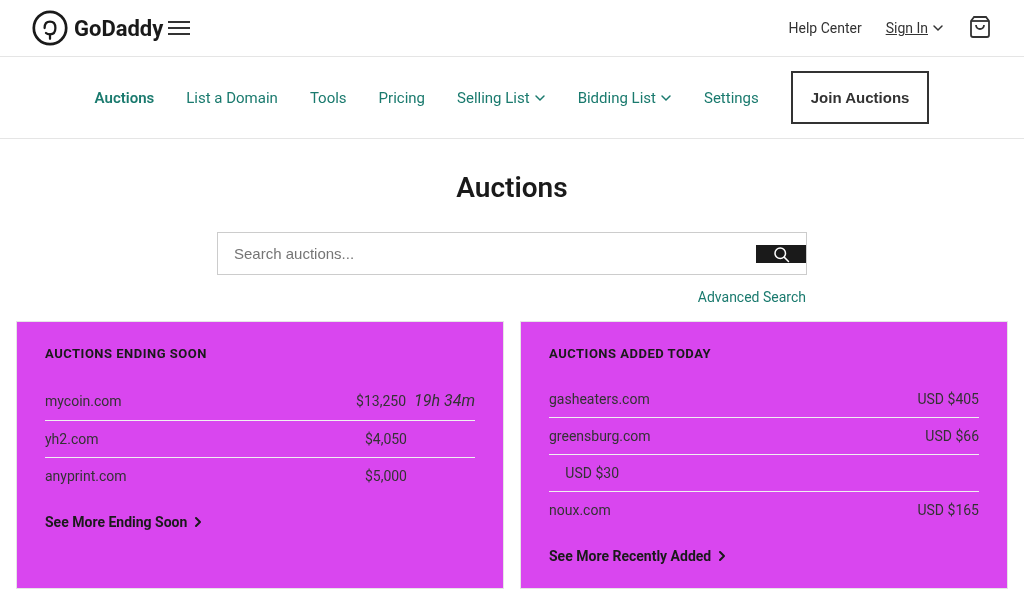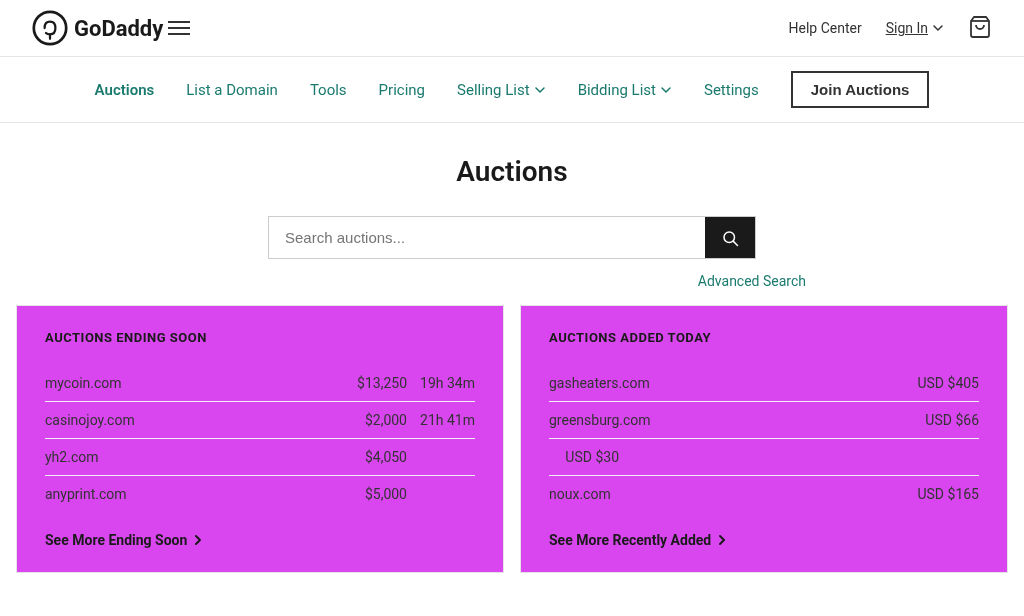--- a/index.html
+++ b/index.html
@@ -85,21 +85,21 @@
       cursor: pointer;
       display: flex;
       align-items: center;
       gap: 4px;
     }
     .nav-item.active {
       font-weight: 600;
     }
     .join-btn {
       border: 2px solid #333;
-      padding: 8px 18px;
+      padding: 16px 18px;
       font-size: 15px;
       font-weight: 600;
       cursor: pointer;
       background: #fff;
       color: #333;
     }
 
     
     .page-title-area {
       text-align: center;
@@ -112,23 +112,24 @@
     }
 
     
     .search-area {
       display: flex;
       justify-content: center;
       padding: 12px 16px 8px;
     }
     .search-bar {
       display: flex;
-      width: 488px;
+      width: 590px;
       max-width: 100%;
       border: 1px solid #ccc;
+      align-items: center;
     }
     .search-input {
       flex: 1;
       padding: 12px 16px;
       font-size: 15px;
       border: none;
       outline: none;
       color: #999;
     }
     .search-btn {
@@ -199,24 +200,25 @@
       font-size: 14px;
       flex: 1;
     }
     .price {
       font-size: 14px;
       color: #333;
       text-align: right;
       min-width: 70px;
     }
     .time-left {
-      font-size: 14px;
-      color: #333;
-      text-align: right;
+      font-size: 16px;
+      color: #333;
+      text-align: center;
       min-width: 60px;
+      font-style: italic;
     }
     .see-more {
       display: flex;
       align-items: center;
       gap: 4px;
       color: #1a1a1a;
       font-weight: 700;
       font-size: 14px;
       cursor: pointer;
       margin-top: 20px;
@@ -334,25 +336,20 @@
 <div class="cards-row">
 
   <div class="card">
     <div class="card-title">AUCTIONS ENDING SOON</div>
     <div class="auction-row">
       <span class="domain-name">mycoin.com</span>
       <span class="price">$13,250</span>
       <span class="time-left">19h 34m</span>
     </div>
     <div class="auction-row">
-      <span class="domain-name">casinojoy.com</span>
-      <span class="price">$2,000</span>
-      <span class="time-left">21h 41m</span>
-    </div>
-    <div class="auction-row">
       <span class="domain-name">yh2.com</span>
       <span class="price">$4,050</span>
       <span class="time-left"></span>
     </div>
     <div class="auction-row">
       <span class="domain-name">anyprint.com</span>
       <span class="price">$5,000</span>
       <span class="time-left"></span>
     </div>
     <a class="see-more">

